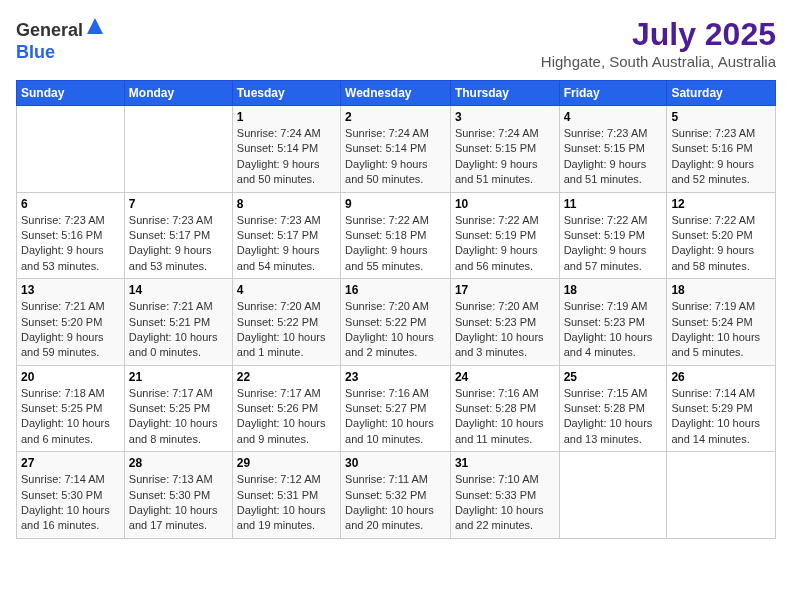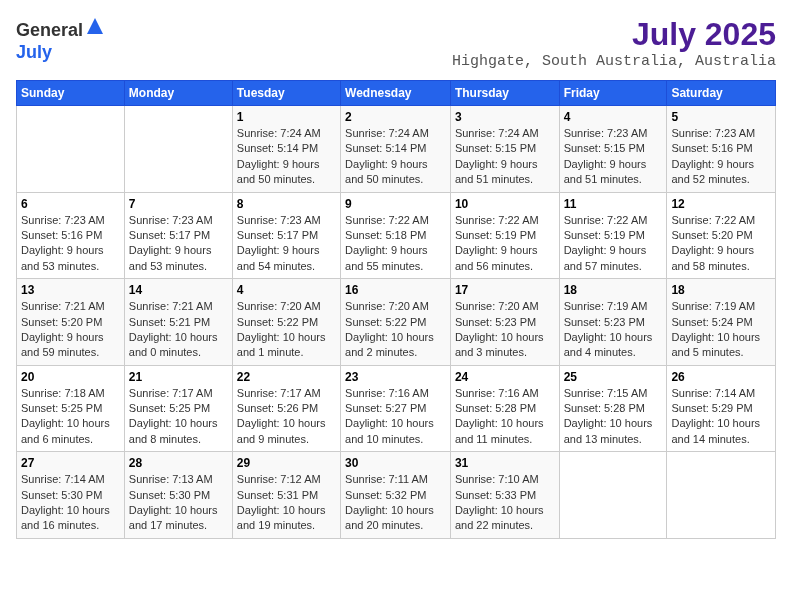--- a/index.html
+++ b/index.html
@@ -37,21 +37,20 @@
     }
     .title-block h1 {
       font-size: 32px;
       color: #4c1d95;
       font-weight: bold;
     }
     .title-block h2 {
       font-size: 15px;
       color: #555;
       font-weight: normal;
-      font-family: Liberation Mono, monospace;
     }
     table {
       width: 100%;
       border-collapse: collapse;
       font-size: 11px;
     }
     thead tr th {
       background-color: #2563eb;
       color: #fff;
       padding: 5px 4px;
@@ -89,21 +88,21 @@
 
 <div class="header">
   <div class="logo">
     <div>
       <div class="logo-text">
         <span class="logo-general">General</span><svg class="logo-icon" viewBox="0 0 20 20">
             <polygon points="10,2 18,18 2,18" fill="#2563eb"></polygon>
           </svg>
       </div>
       <div class="logo-text">
-        <span class="logo-blue">July</span>
+        <span class="logo-blue">Blue</span>
       </div>
     </div>
   </div>
   <div class="title-block">
     <h1>July 2025</h1>
     <h2>Highgate, South Australia, Australia</h2>
   </div>
 </div>
 
 <table>

